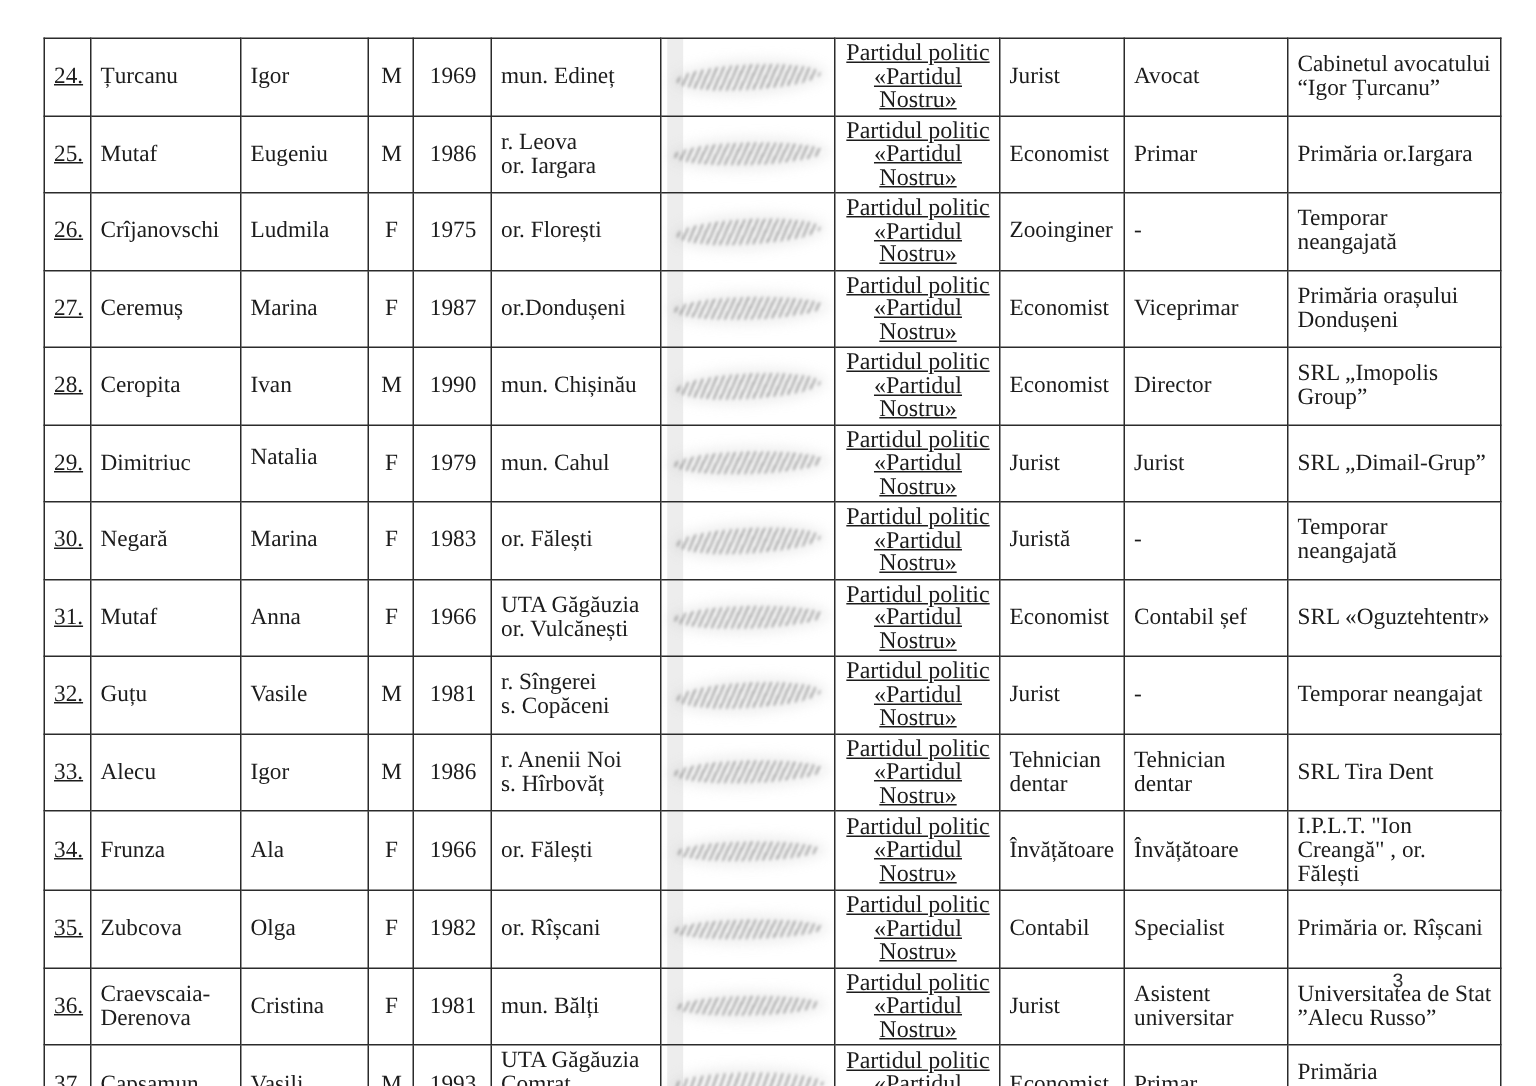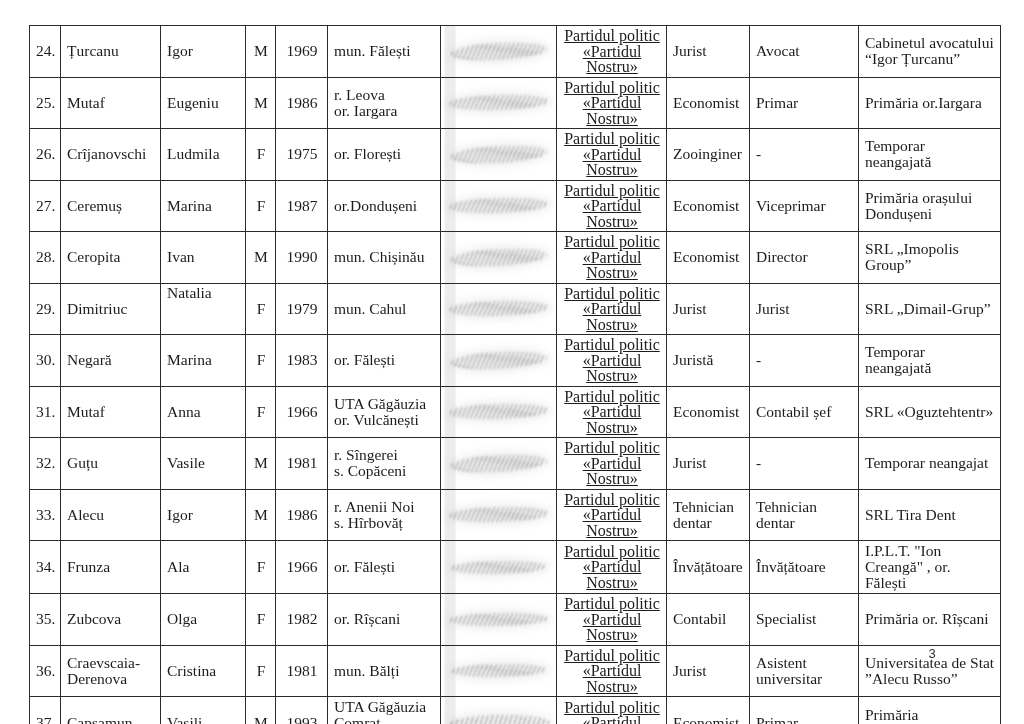--- a/index.html
+++ b/index.html
@@ -21,34 +21,34 @@
     font-size: 15.5px;
     line-height: 16px;
   }
   table.doc td {
     border: 1px solid #2b2b2b;
     padding: 2px 5px 2px 6px;
     height: 35px;
     vertical-align: middle;
     overflow: hidden;
   }
-  td.c-no   { text-align: center; padding-left: 2px; padding-right: 2px; }
+  td.c-no   { text-align: center; padding-left: 2px; padding-right: 2px; text-decoration: underline; }
   td.c-gen  { text-align: center; padding-left: 1px; padding-right: 1px; }
   td.c-year { text-align: center; padding-left: 1px; padding-right: 1px; font-family: Liberation Serif, serif; }
   td.c-party{
     text-align: center;
     padding-left: 2px; padding-right: 2px;
     line-height: 15.5px;
     font-size: 16px;
     text-decoration: underline;
   }
   td.c-prof, td.c-pos, td.c-work, td.c-sur, td.c-first, td.c-loc { text-align: left; }
 
   
-  tbody tr:nth-child(6) td.c-first { vertical-align: top; padding-top: 1px; }
+  tbody tr:nth-child(6) td.c-first { vertical-align: top; padding-top: 13px; }
 
   
   td.c-sig {
     padding: 0;
     background: linear-gradient(90deg, #ffffff 0 3px, #ededed 3px 14px, #ffffff 14px 100%);
   }
   .sigwrap {
     display: flex; align-items: center; justify-content: center;
     width: 100%; height: 100%; min-height: 30px;
   }
@@ -103,21 +103,21 @@
       <col style="width:109px">
       <col style="width:142px">
     </colgroup>
     <tbody id="tbody">
         <tr>
     <td class="c-no">24.</td>
     <td class="c-sur">Țurcanu</td>
     <td class="c-first">Igor</td>
     <td class="c-gen">M</td>
     <td class="c-year">1969</td>
-    <td class="c-loc">mun. Fălești</td>
+    <td class="c-loc">mun. Edineț</td>
     <td class="c-sig">
       <div class="sigwrap">
         <div class="sig"></div>
       </div>
     </td>
     <td class="c-party">Partidul politic<br>«Partidul Nostru»</td>
     <td class="c-prof">Jurist</td>
     <td class="c-pos">Avocat</td>
     <td class="c-work">Cabinetul avocatului<br>“Igor Țurcanu”</td>
   </tr>

